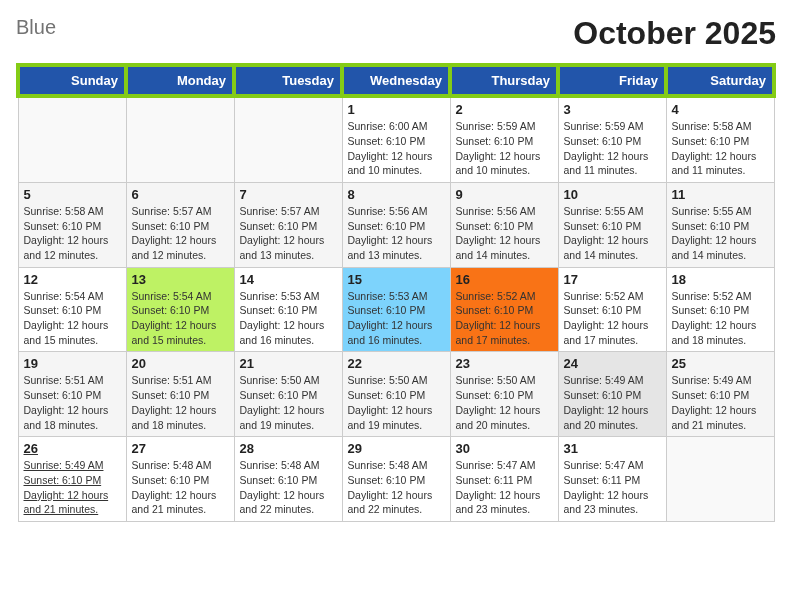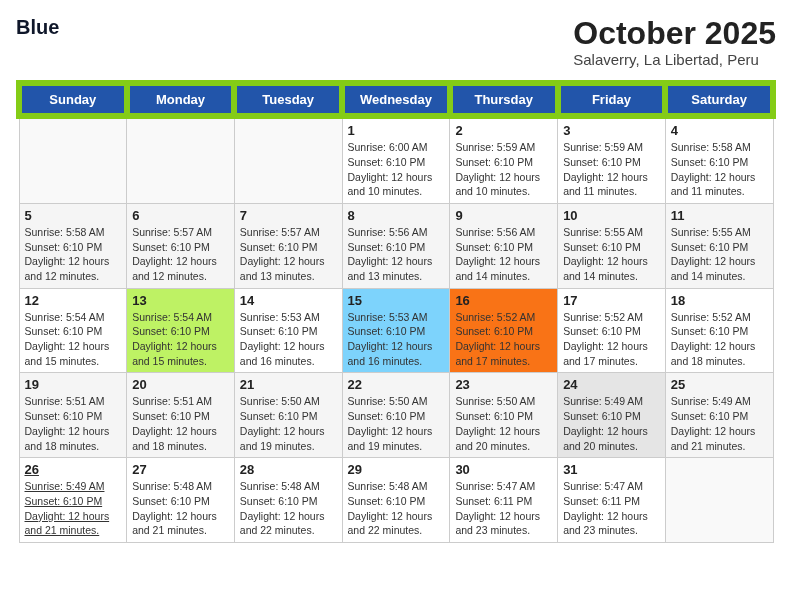--- a/index.html
+++ b/index.html
@@ -44,24 +44,24 @@
       color: #444;
     }
     .calendar {
       width: 100%;
       border-collapse: collapse;
       border: 1px solid #ccc;
     }
     .calendar th {
       background-color: #2255aa;
       color: #fff;
-      text-align: center;
+      text-align: right;
       padding: 6px 6px;
       font-size: 13px;
-      border: 6px solid #84cc16;
+      border: 4px solid #84cc16;
     }
     .calendar td {
       vertical-align: top;
       border: 1px solid #ccc;
       padding: 4px 5px;
       width: 108px;
       min-height: 80px;
       font-size: 11px;
       color: #333;
       background: #fff;
@@ -87,26 +87,25 @@
     .empty-cell {
       background: #f9f9f9 !important;
     }
   </style>
 </head>
 <body>
 
 <div class="header">
   <div class="logo">
     <div>
-      <span style="font-size:20px;font-weight:bold;color:#0f172a;">Blue</span>
+      <span style="font-size:20px;font-weight:normal;color:#737373;">Blue</span>
     </div>
   </div>
   <div class="title-block">
     <div class="month-title">October 2025</div>
-    <div class="subtitle">Salaverry, La Libertad, Peru</div>
   </div>
 </div>
 
 <table class="calendar">
   <thead>
     <tr>
     <th>Sunday</th>
         <th>Monday</th>
         <th>Tuesday</th>
         <th>Wednesday</th>

